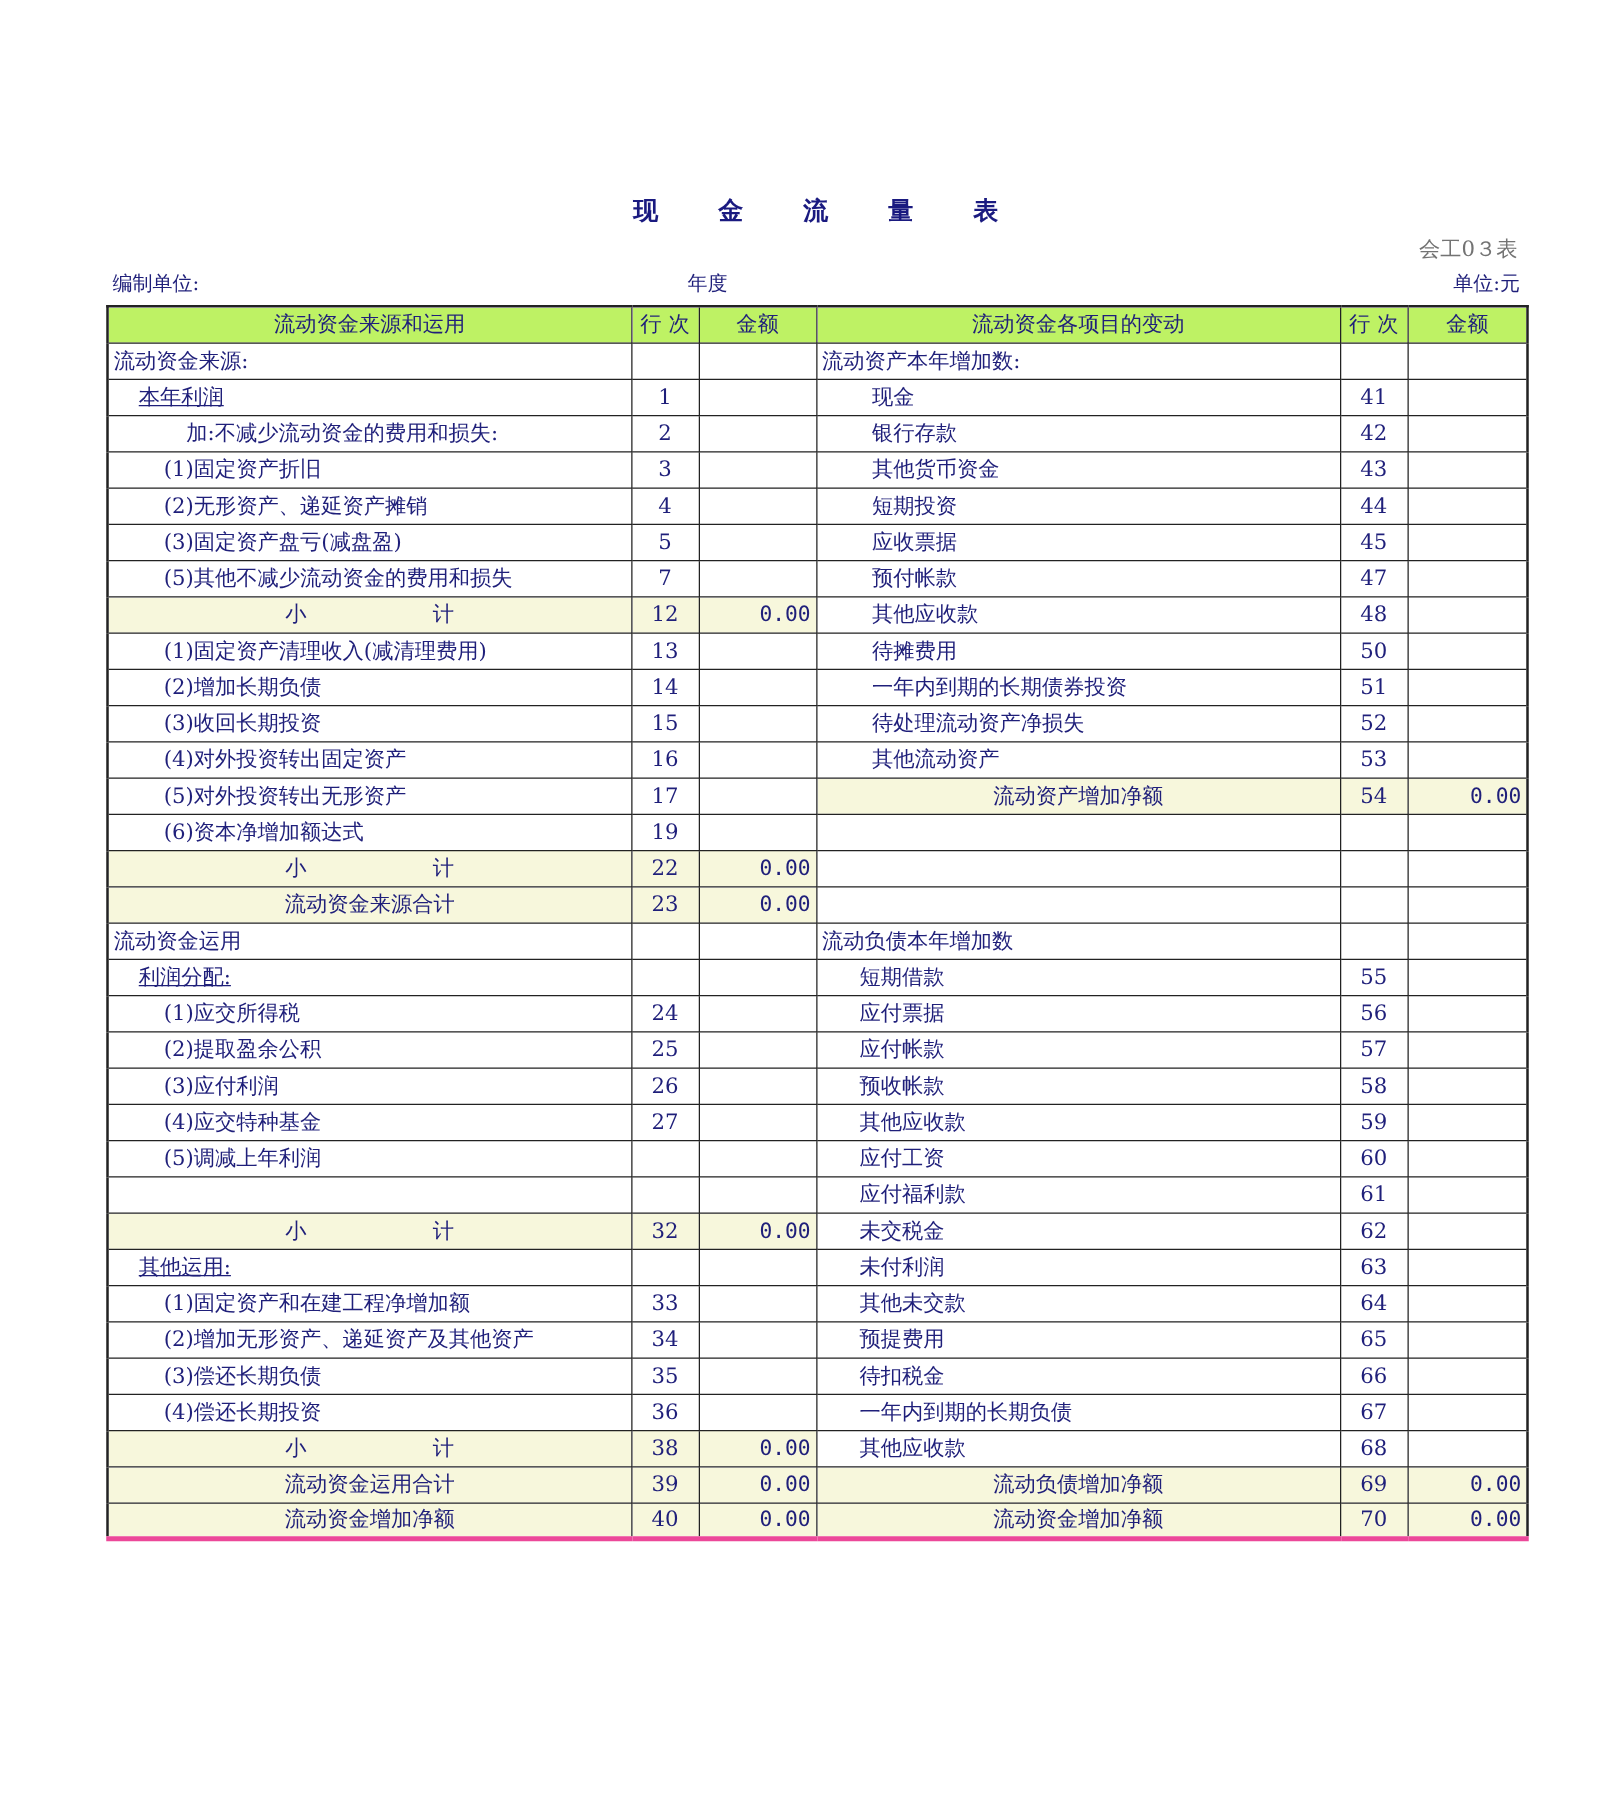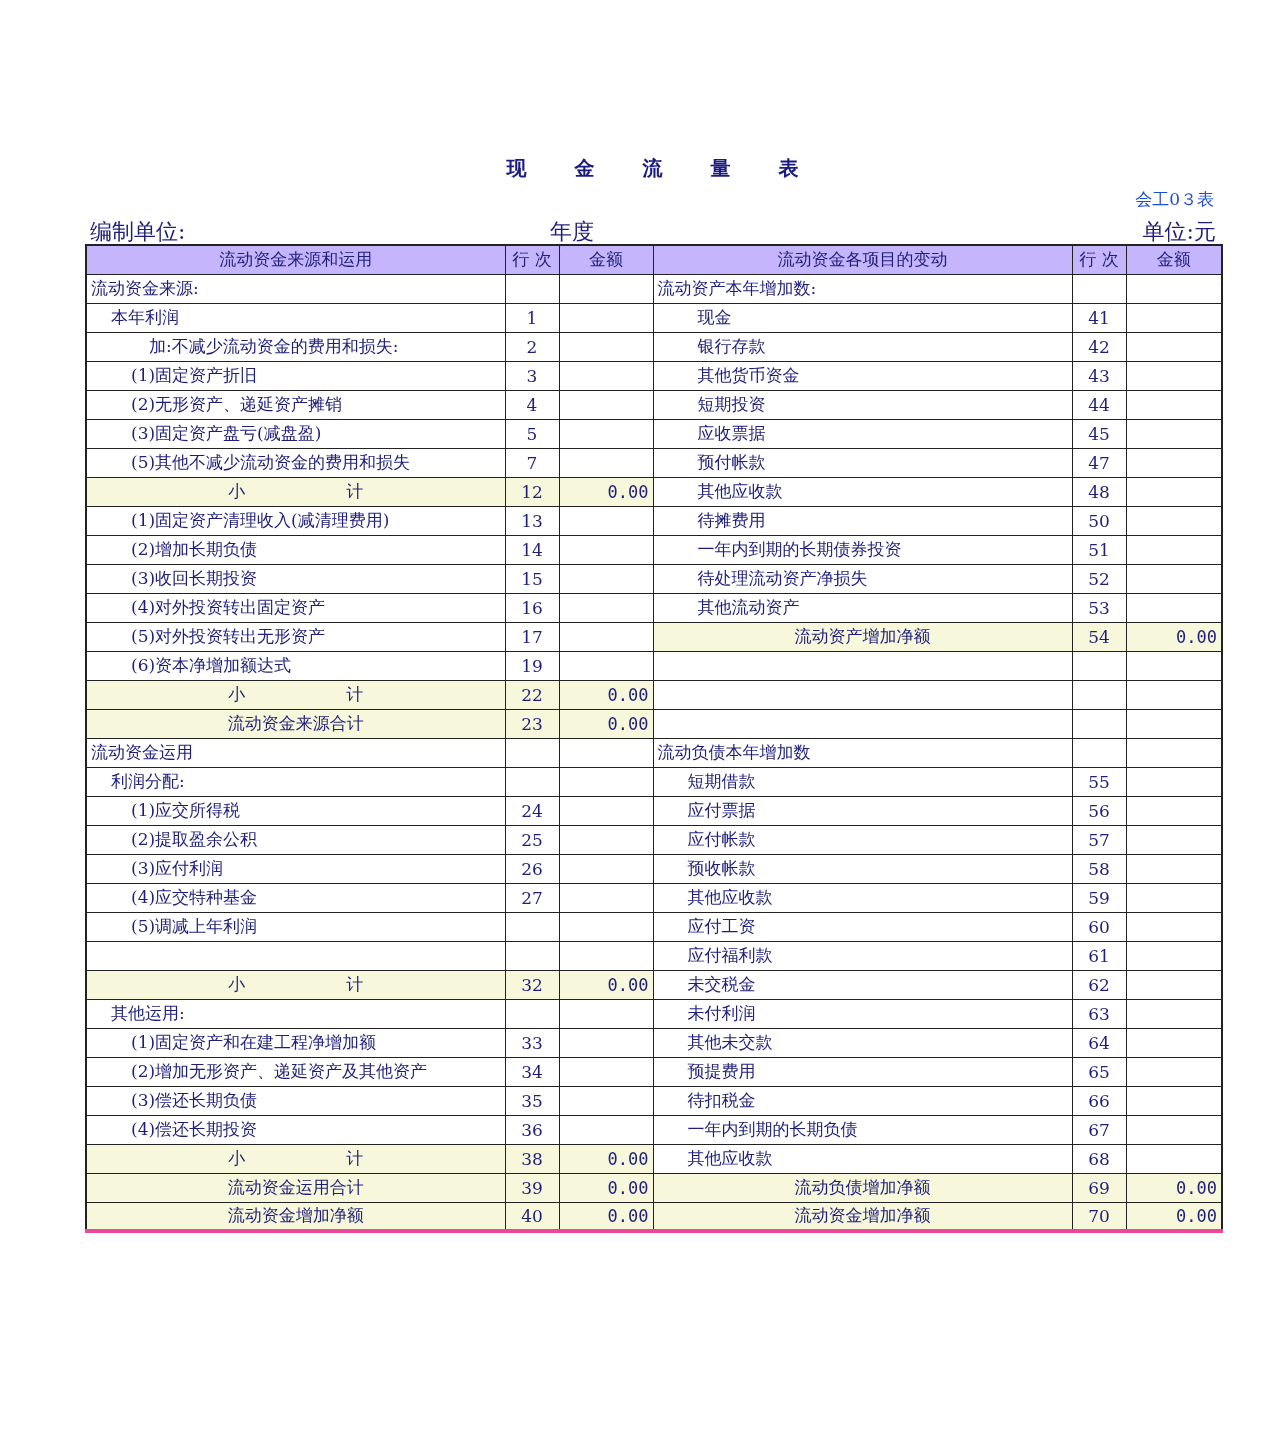--- a/index.html
+++ b/index.html
@@ -1,34 +1,34 @@
 <!DOCTYPE html>
 <html><head>
 <meta charset="utf-8">
 <style>
   html, body { margin:0; padding:0; background:#ffffff; }
   body { width:1280px; height:1446px; position:relative; font-family:"DejaVu Serif","Liberation Serif",serif; color:#1f1f7a; }
   .title { position:absolute; top:155px; left:0; width:1305px; text-align:center; font-size:20px; font-weight:bold; color:#1a1a80; letter-spacing:0; }
   .title span { display:inline-block; margin:0 24px; }
-  .formno { position:absolute; top:188px; right:66px; font-size:17px; color:#1d4ed8; }
-  .unit-row { position:absolute; top:217px; left:90px; width:1126px; height:24px; font-size:22px;text-align:right; }
+  .formno { position:absolute; top:188px; right:66px; font-size:17px; color:#737373; }
+  .unit-row { position:absolute; top:217px; left:90px; width:1126px; height:24px; font-size:16px;text-align:right; }
   .unit-row .org { position:absolute; left:0; }
   .unit-row .year { position:absolute; left:460px; }
   .unit-row .unit { position:absolute; right:0;margin-left:32px; }
   table.sheet { position:absolute; top:244px; left:85px; border-collapse:collapse; table-layout:fixed; width:1136px; }
   table.sheet td { border:1px solid #222; height:29px; padding:0 4px; font-size:17px; white-space:nowrap; overflow:hidden; color:#1f1f7a; box-sizing:border-box; }
-  table.sheet tr.hdr td { background:#c4b5fd; text-align:center; border-top:2px solid #222; }
+  table.sheet tr.hdr td { background:#bef264; text-align:center; border-top:2px solid #222; }
   td.c { text-align:center; }
   td.r { text-align:right; font-family:"DejaVu Sans Mono","Liberation Mono",monospace; font-size:16px; padding-right:3px; }
   td.hl { background:#f7f7dc;margin-left:43px; }
   td.sub { text-align:center; }
   td.sub span.a { display:inline-block; width:118px; text-align:center; }
   td.sub span.b { display:inline-block; width:118px; text-align:center; }
   .i0 { padding-left:4px !important; }
-  .i1 { padding-left:24px !important; }
+  .i1 { padding-left:24px !important;text-decoration:underline; }
   .i2 { padding-left:62px !important; }
   .i3 { padding-left:44px !important; }
   .i4 { padding-left:34px !important; }
   .i5 { padding-left:44px !important; }
   table.sheet tr:last-child td { border-bottom:4px solid #ec4899; }
   table.sheet td:first-child { border-left:2px solid #222; }
   table.sheet td:last-child { border-right:2px solid #222; }
 </style>
 </head>
 <body>

